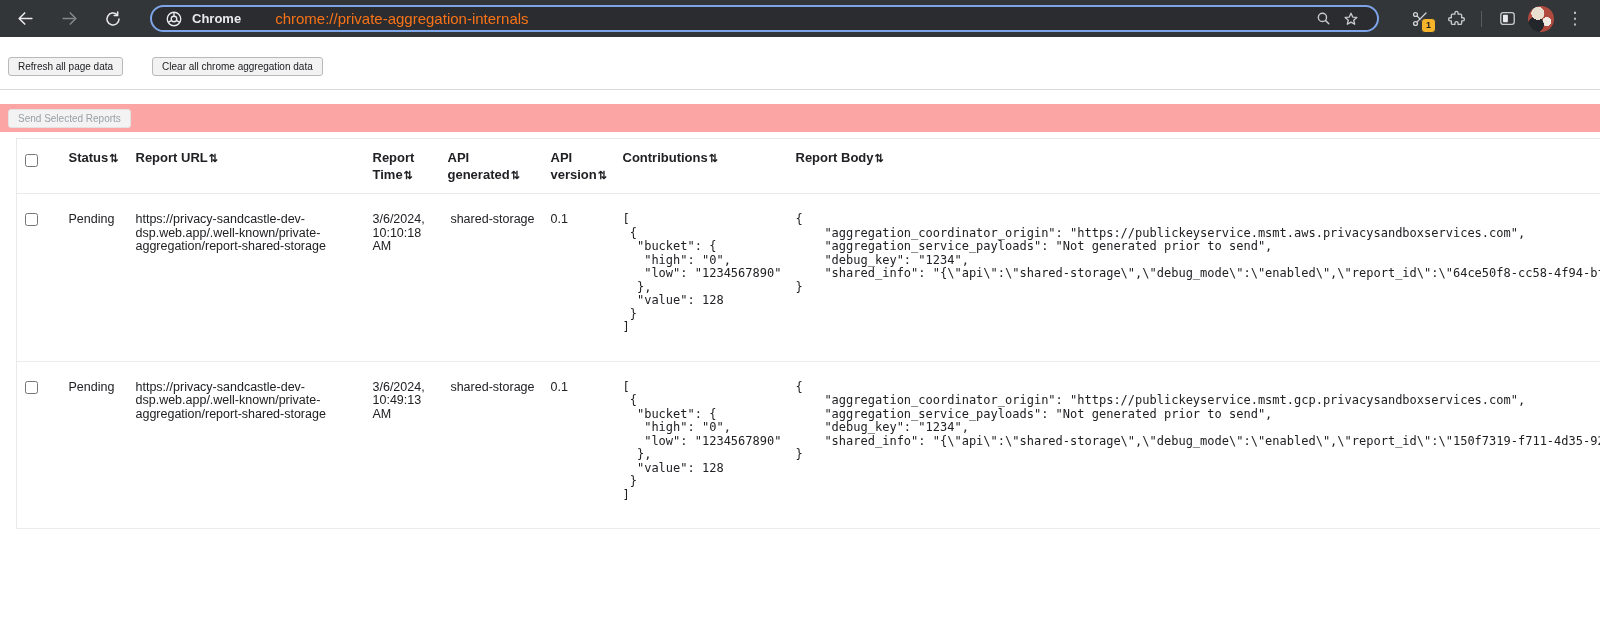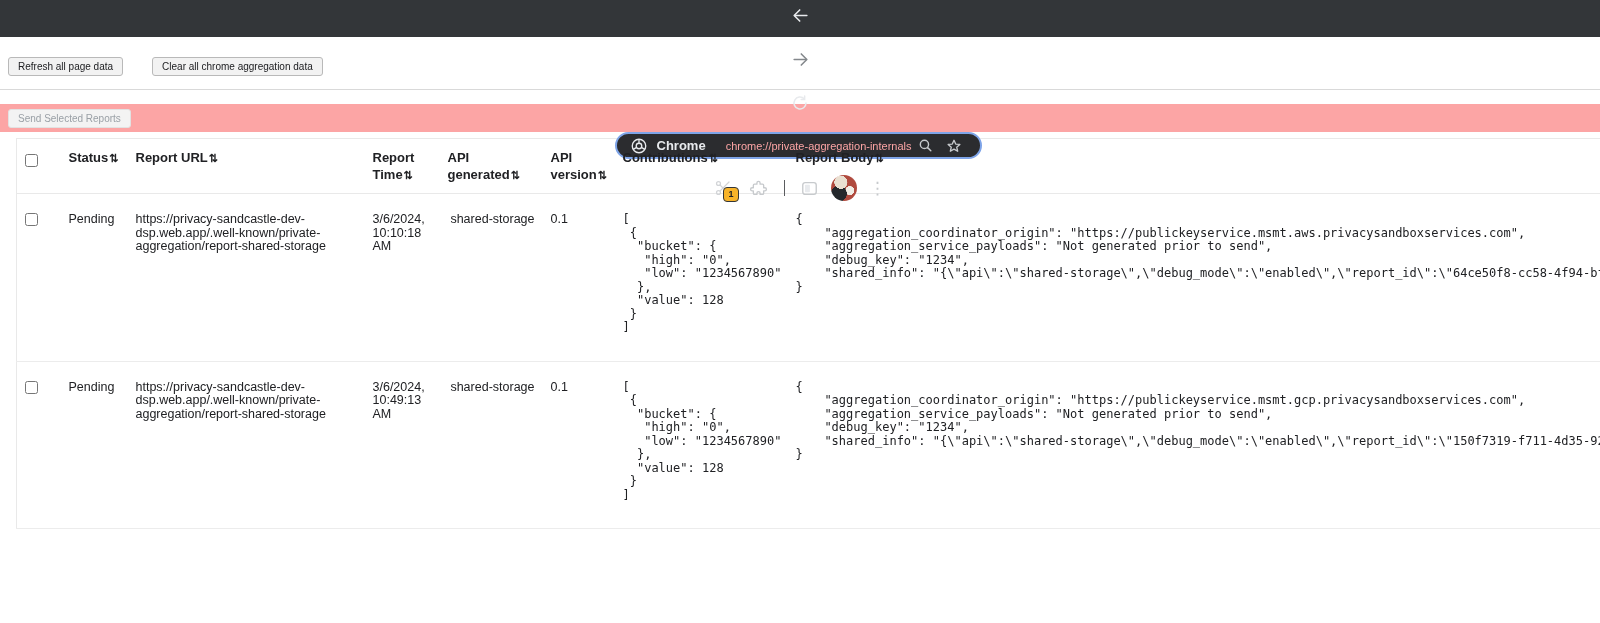--- a/index.html
+++ b/index.html
@@ -6,36 +6,36 @@
   html, body { margin: 0; padding: 0; }
   body {
     width: 1600px; height: 623px; overflow: hidden;
     background: #fff; color: var(--text-primary, #202124);
     font-family: "Liberation Sans", sans-serif;
   }
 
   
   .toolbar {
     height: 37px; background: var(--toolbar-bg, #333639);
-    display: flex; align-items: center; padding: 0 10px; gap: 14px; flex-direction: column;
+    display: flex; align-items: center; padding: 0 10px; gap: 14px;
   }
   .nav-btn {
     width: 30px; height: 30px; border: none; background: transparent;
     display: flex; align-items: center; justify-content: center; padding: 0;
     border-radius: 50%; cursor: pointer; flex: 0 0 auto;
   }
   .omnibox {
     flex: 1 1 auto; height: 27px; margin: 0 12px 0 8px;
     background: var(--omnibox-bg, #2b2c2f);
     border: 2px solid var(--omnibox-ring, #7ea4e8);
     border-radius: 15px; display: flex; align-items: center;
     padding: 0 12px 0 13px; min-width: 0;
   }
   .omnibox .chrome-label { color: #e8eaed; font-size: 13px; font-weight: 700; margin: 0 0 0 9px; }
-  .omnibox .url-text { color: #fca5a5; font-size: 11px; margin-left: 20px; white-space: nowrap; overflow: hidden; }
+  .omnibox .url-text { color: #f97316; font-size: 15px; margin-left: 34px; white-space: nowrap; overflow: hidden; }
   .omnibox .spacer { flex: 1 1 auto; }
   .omni-icon { display: flex; align-items: center; justify-content: center; width: 28px; height: 24px; cursor: pointer; }
   .tb-right { display: flex; align-items: center; gap: 6px; flex: 0 0 auto; }
   .tb-icon { position: relative; width: 30px; height: 30px; display: flex; align-items: center; justify-content: center; cursor: pointer; }
   .badge {
     position: absolute; right: -1px; bottom: 1px;
     background: var(--badge-bg, #f7b329); color: #202124;
     font-size: 9px; font-weight: 700; line-height: 1;
     padding: 2px 4px; border-radius: 4px; border: 1px solid var(--toolbar-bg, #333639);
   }

